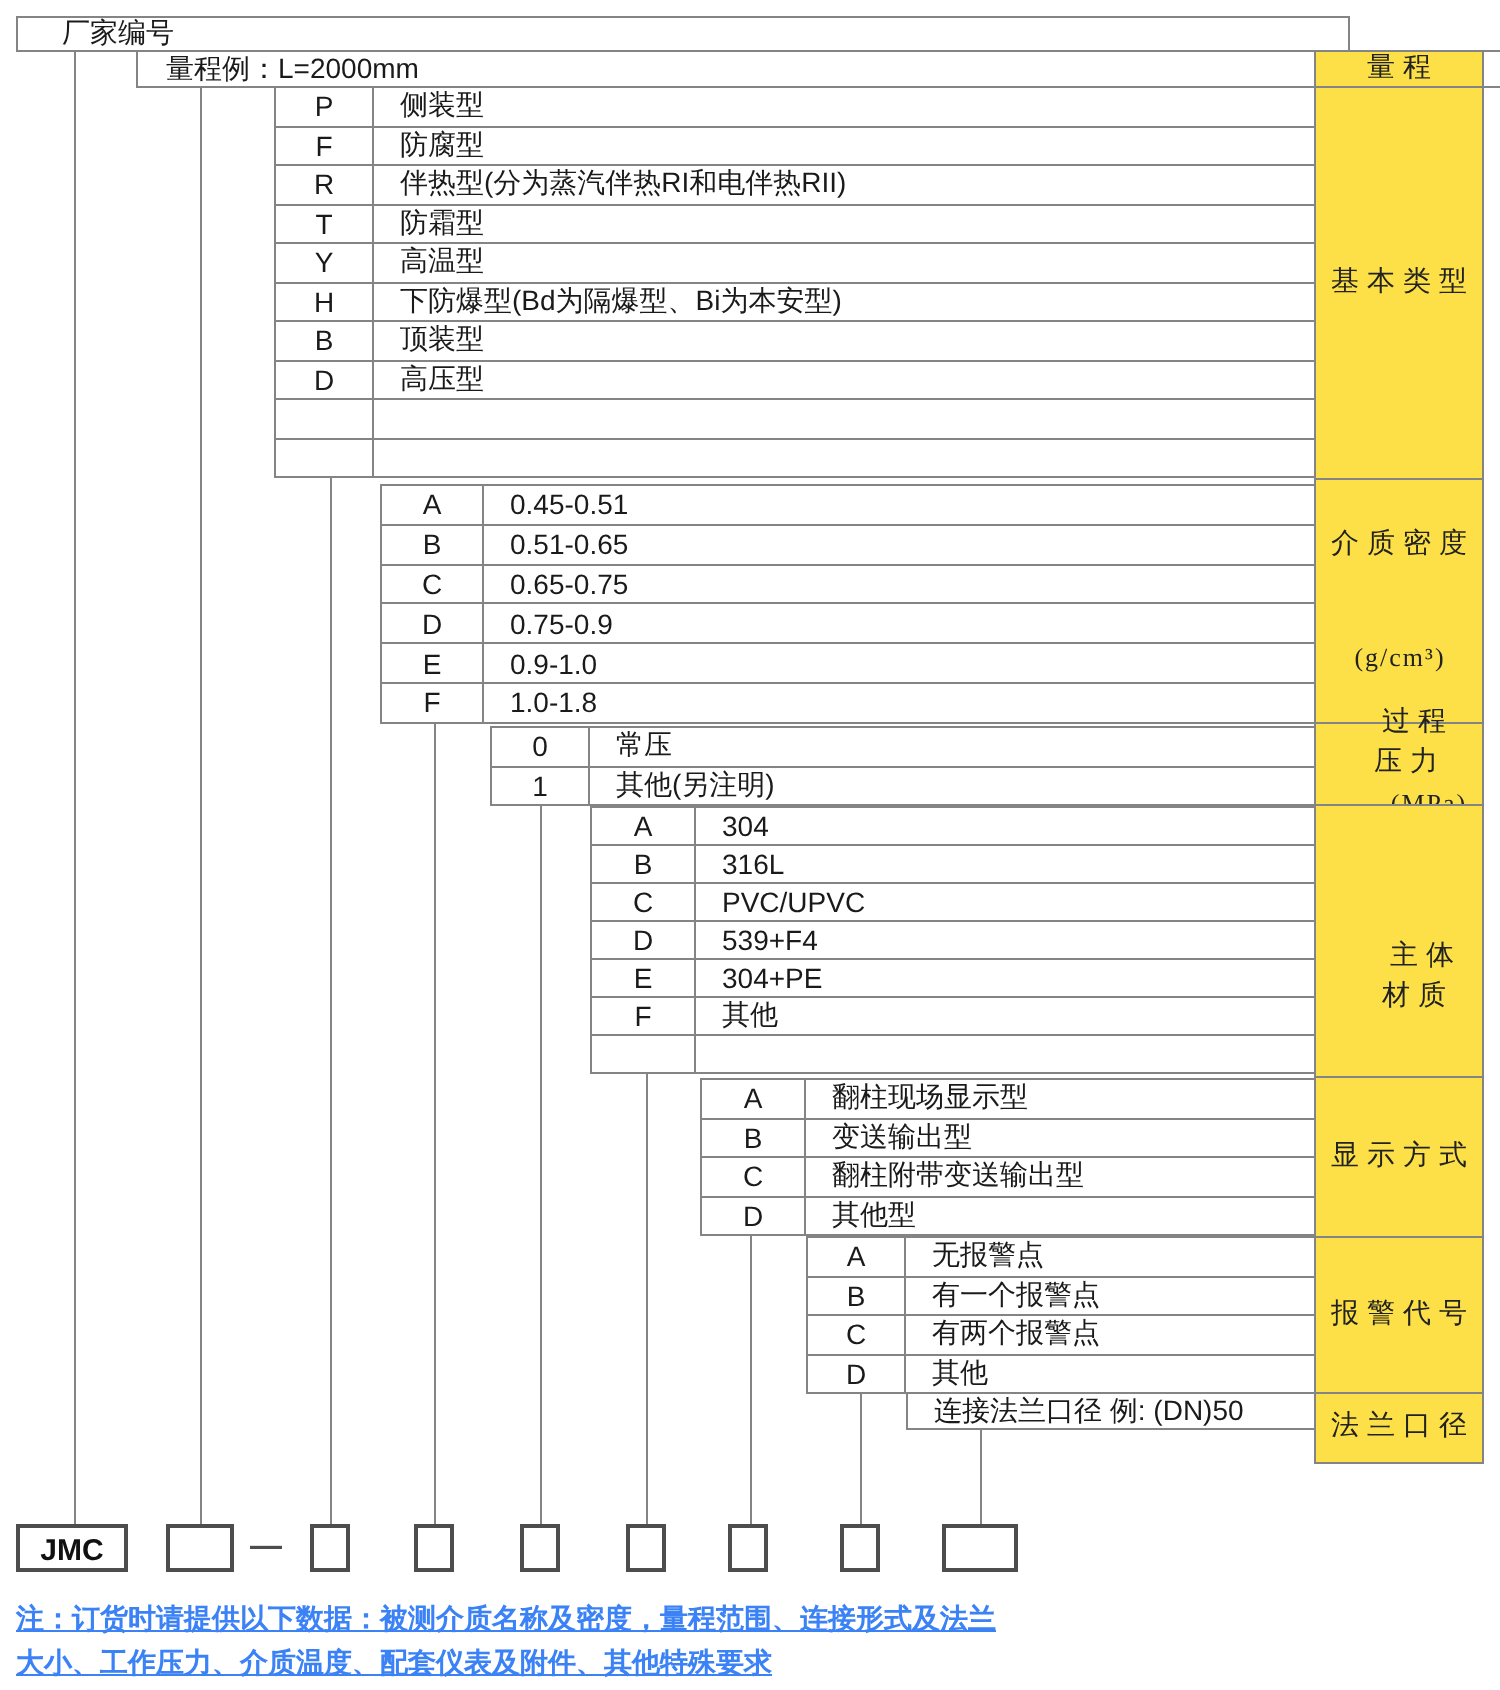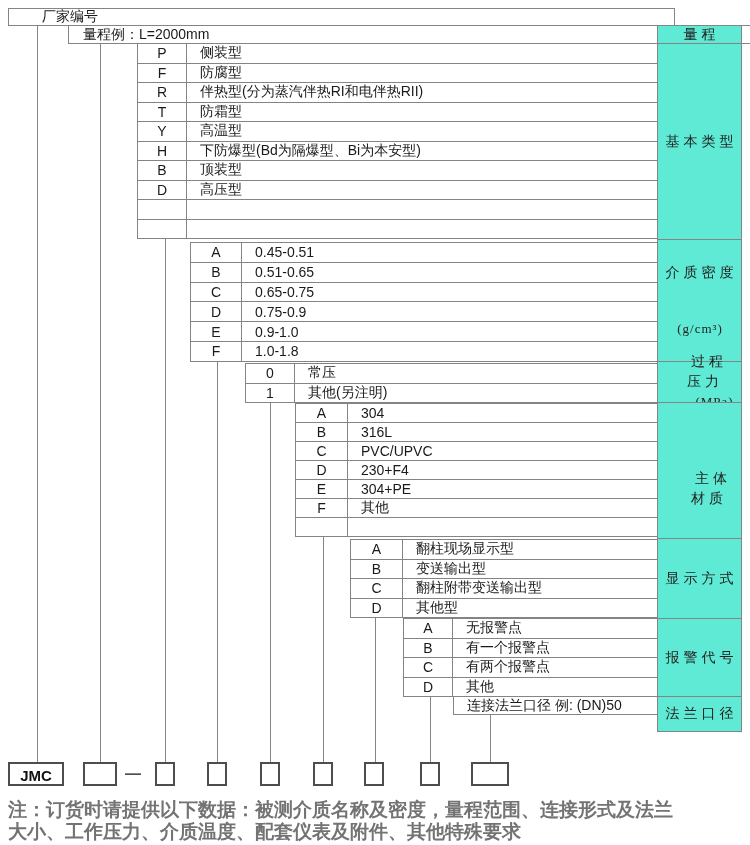--- a/index.html
+++ b/index.html
@@ -17,21 +17,21 @@
   .sec{position:absolute;box-sizing:border-box;border-top:1px solid var(--line);background:#fff;}
   .sec .row{display:flex;height:var(--rh);}
   .sec .c{box-sizing:border-box;border-bottom:1px solid var(--line);display:flex;align-items:center;font-size:14px;}
   .sec .code{border-left:1px solid var(--line);border-right:1px solid var(--line);justify-content:center;width:50px;}
   .sec .desc{border-right:1px solid var(--line);padding-left:13px;flex:1;}
   .s1 .code{width:50px}.s2 .code{width:52px}.s3 .code{width:50px}
   .s4 .code{width:53px}.s5 .code{width:53px}.s6 .code{width:50px}
   
   .lab{
     position:absolute;left:657px;width:85px;box-sizing:border-box;
-    border:1px solid var(--line);background:#5eead4;
+    border:1px solid var(--line);background:#fde047;
     display:flex;flex-direction:column;align-items:center;justify-content:center;
     font-family:"Liberation Serif","DejaVu Serif",serif;font-size:14px;color:#222;
     letter-spacing:4px;text-indent:4px;line-height:20px;
   }
   .lab .unit{letter-spacing:1px;text-indent:1px;font-size:13px;}
   
   .vline{position:absolute;width:1px;background:var(--line);}
   
   .bbox{
     position:absolute;top:762px;height:24px;box-sizing:border-box;
@@ -40,30 +40,31 @@
     font-size:15px;font-weight:bold;color:#111;
   }
   .dash{
     position:absolute;top:762px;height:24px;left:116px;width:34px;
     display:flex;align-items:center;justify-content:center;
     font-size:16px;font-weight:bold;color:#4d4d4d;
   }
   
   .note{
     position:absolute;left:8px;top:799px;width:740px;
-    font-size:19px;font-weight:bold;color:#737373;line-height:21.5px;
+    font-size:14px;font-weight:bold;color:#3b82f6;line-height:21.5px;
     white-space:nowrap;
+    text-decoration:underline;
   }
 </style>
 </head>
 <body>
 
 <div class="canvas">
 
-  <div class="cell" style="left:8px;top:8px;width:667px;height:18px;padding-left:33px;">
+  <div class="cell" style="left:8px;top:8px;width:667px;height:18px;padding-left:22px;">
     <span>厂家编号</span>
   </div>
   <div class="cell" style="left:68px;top:25px;width:686px;height:19px;padding-left:14px;">
     <span>量程例：L=2000mm</span>
   </div>
 
   <div class="lab" style="top:25px;height:19px;">
     <span>量程</span>
   </div>
   <div class="lab" style="top:43px;height:197px;">
@@ -179,21 +180,21 @@
     <div class="row">
         <div class="c code">B</div>
         <div class="c desc">316L</div>
       </div>
     <div class="row">
         <div class="c code">C</div>
         <div class="c desc">PVC/UPVC</div>
       </div>
     <div class="row">
         <div class="c code">D</div>
-        <div class="c desc">230+F4</div>
+        <div class="c desc">539+F4</div>
       </div>
     <div class="row">
         <div class="c code">E</div>
         <div class="c desc">304+PE</div>
       </div>
     <div class="row">
         <div class="c code">F</div>
         <div class="c desc">其他</div>
       </div>
     <div class="row">

